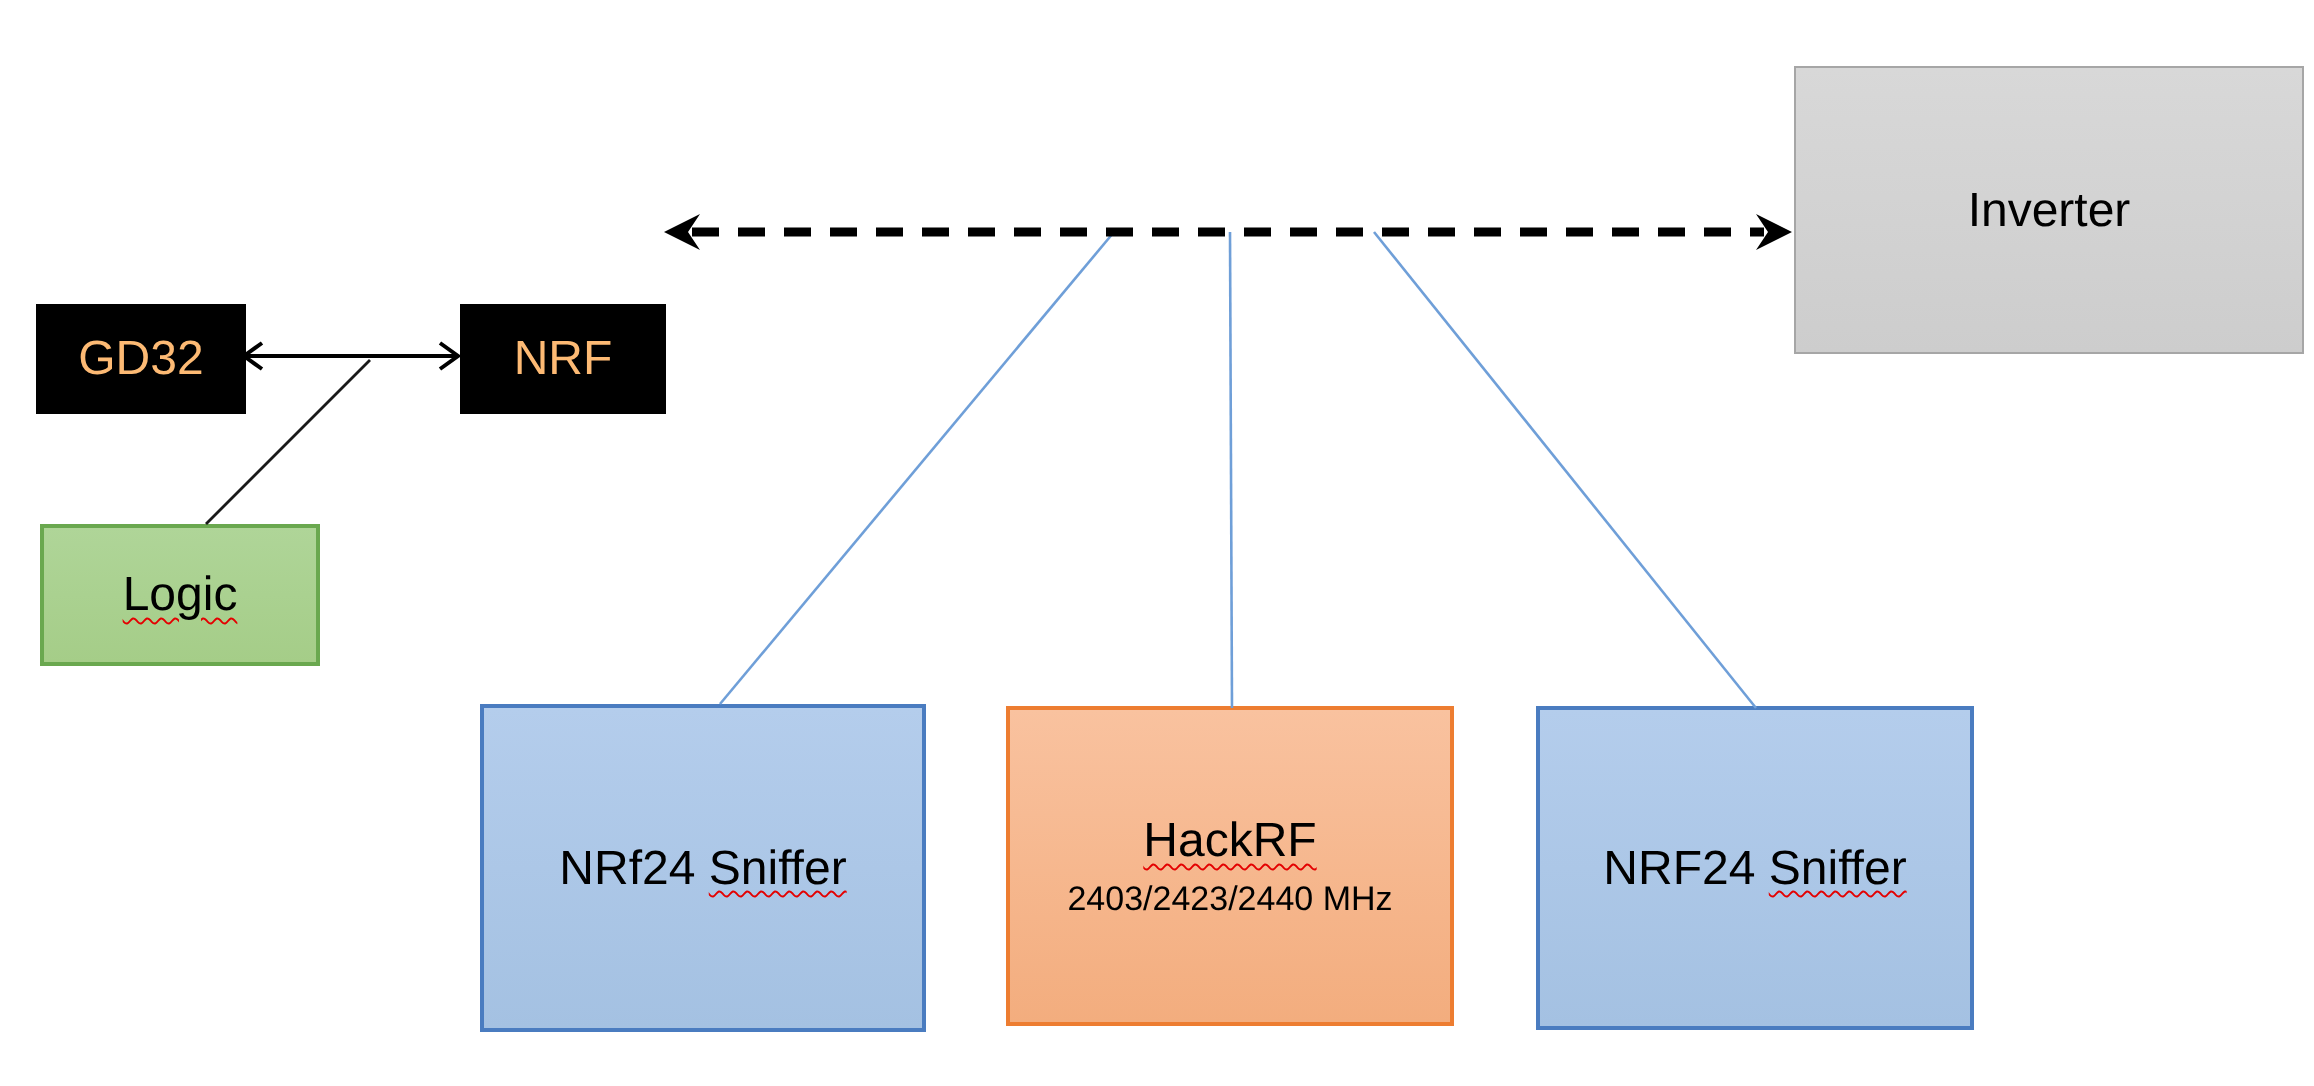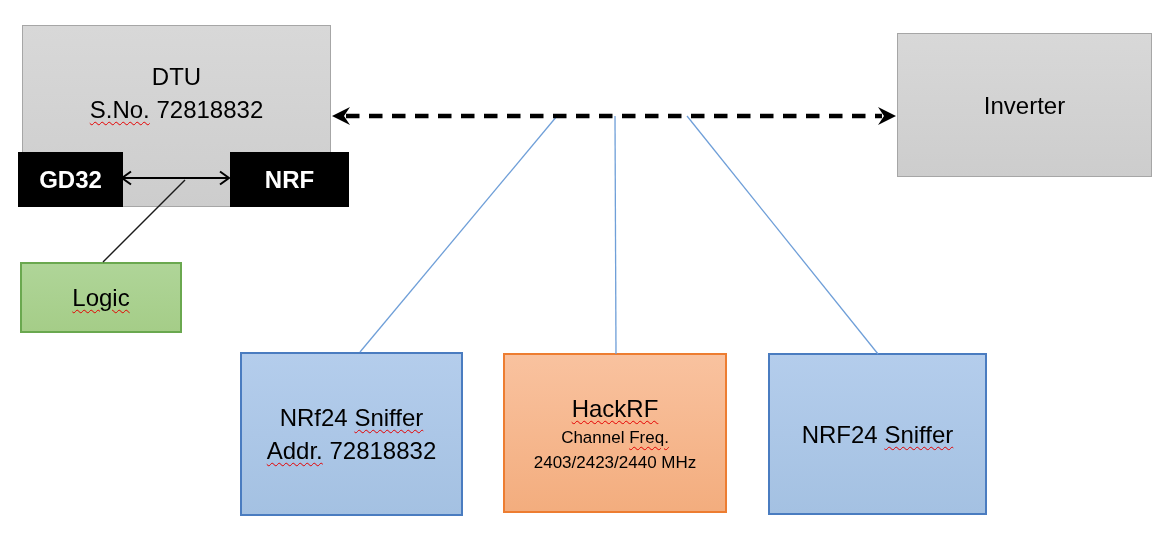--- a/index.html
+++ b/index.html
@@ -20,22 +20,21 @@
     align-items: center;
     justify-content: center;
     text-align: center;
   }
   .gray {
     background: linear-gradient(180deg, #d8d8d8 0%, #cdcdcd 100%);
     border: 1px solid #a6a6a6;
   }
   .black {
     background: #000000;
-    color: #ffffff;
-    font-weight: bold;
+    color: #fdba74;
   }
   .green {
     background: linear-gradient(180deg, #afd598 0%, #a5cd88 100%);
     border: 2px solid #6aa84f;
   }
   .blue {
     background: linear-gradient(180deg, #b4cdec 0%, #a4c1e2 100%);
     border: 2px solid #4a7cc0;
   }
   .orange {
@@ -47,59 +46,53 @@
   .sq {
     text-decoration-line: underline;
     text-decoration-style: wavy;
     text-decoration-color: #e40000;
     text-decoration-thickness: 1px;
     text-underline-offset: 3px;
   }
   
   #dtu-box      { left: 22px;  top: 25px;  width: 309px; height: 182px; padding-bottom: 46px; }
   #gd32-box     { left: 18px;  top: 152px; width: 105px; height: 55px; }
-  #nrf-box      { left: 230px; top: 152px; width: 119px; height: 55px; }
-  #logic-box    { left: 20px;  top: 262px; width: 162px; height: 71px; text-align: right; }
+  #nrf-box      { left: 230px; top: 152px; width: 103px; height: 55px; }
+  #logic-box    { left: 20px;  top: 262px; width: 140px; height: 71px; text-align: right; }
   #inverter-box { left: 897px; top: 33px;  width: 255px; height: 144px; }
   #sniffer-left-box  { left: 240px; top: 352px; width: 223px; height: 164px; }
   #hackrf-box        { left: 503px; top: 353px; width: 224px; height: 160px; }
   #sniffer-right-box { left: 768px; top: 353px; width: 219px; height: 162px; }
   svg.overlay {
     position: absolute;
     left: 0; top: 0;
     width: 1157px; height: 543px;
     pointer-events: none;
   }
 </style>
 </head>
 <body>
 
 <div class="stage">
 
-  <div class="box gray t-big" id="dtu-box">
-    <div>DTU</div>
-    <div><span class="sq">S.No.</span> <span>72818832</span></div>
-  </div>
 
   <div class="box gray t-big" id="inverter-box">
     <div>Inverter</div>
   </div>
 
   <div class="box green t-big" id="logic-box">
     <div><span class="sq">Logic</span></div>
   </div>
 
   <div class="box blue t-big" id="sniffer-left-box">
     <div><span>NRf24</span> <span class="sq">Sniffer</span></div>
-    <div><span class="sq">Addr.</span> <span>72818832</span></div>
   </div>
 
   <div class="box orange" id="hackrf-box">
     <div class="t-big"><span class="sq">HackRF</span></div>
-    <div class="t-small"><span>Channel</span> <span class="sq">Freq.</span></div>
     <div class="t-small">2403/2423/2440 MHz</div>
   </div>
 
   <div class="box blue t-big" id="sniffer-right-box">
     <div><span>NRF24</span> <span class="sq">Sniffer</span></div>
   </div>
 
   <svg class="overlay" viewBox="0 0 1157 543" xmlns="http://www.w3.org/2000/svg">
 
     <line x1="557" y1="116" x2="360" y2="352" stroke="#6f9fd8" stroke-width="1.3"></line>

